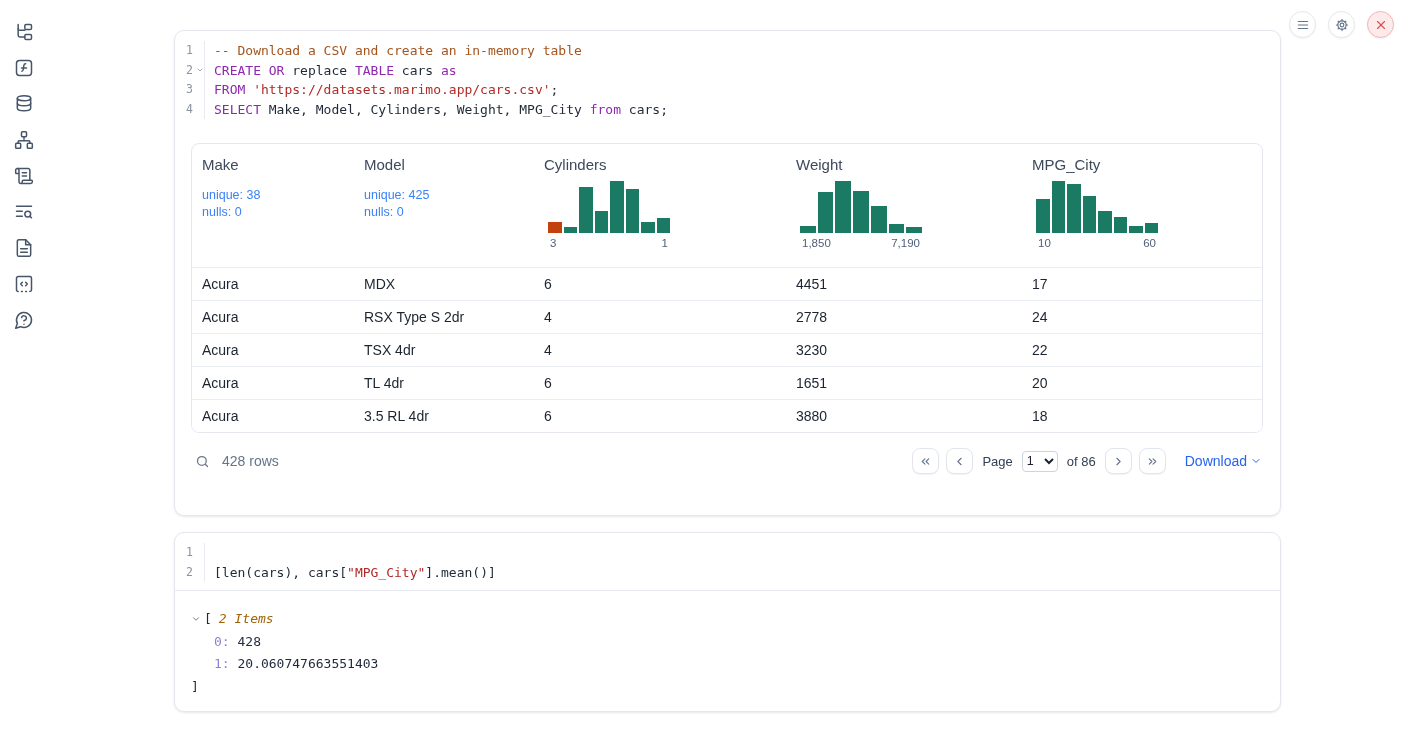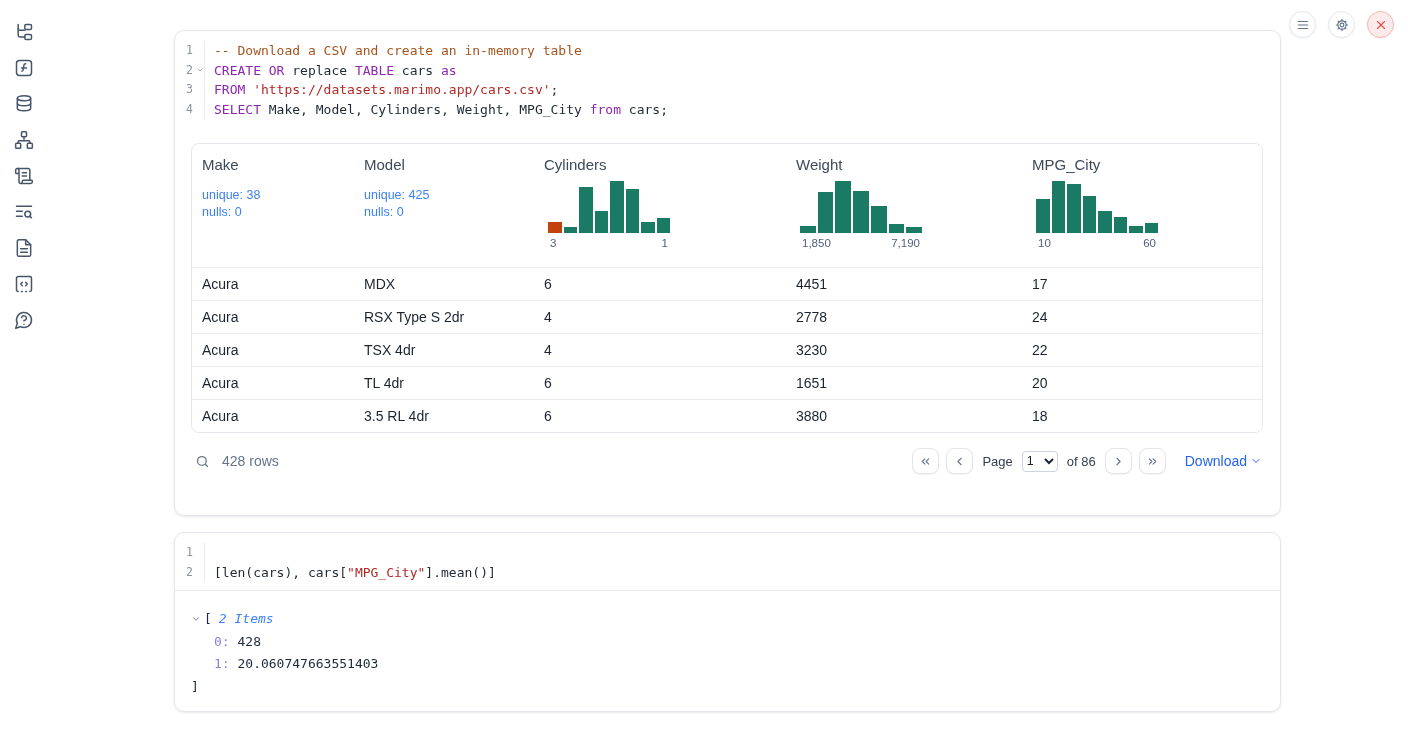--- a/index.html
+++ b/index.html
@@ -69,21 +69,21 @@
   .page-select{height:21px;min-width:36px;border:1px solid #ccd4de;border-radius:4px;font-size:12.5px;color:#1b2430;background:#fff;font-family:"Liberation Sans",sans-serif;}
   .download{margin-left:12px;display:flex;align-items:center;gap:3px;color:var(--link-blue);font-size:14px;cursor:pointer;background:none;border:none;font-family:"Liberation Sans",sans-serif;}
   .download svg{width:12px;height:12px;stroke:currentColor;fill:none;stroke-width:2;stroke-linecap:round;stroke-linejoin:round;}
 
   
   .py-divider{border-top:1px solid #e7eaf0;}
   .py-output{padding:17px 16px 0 16px;font-family:"DejaVu Sans Mono",monospace;font-size:13px;color:#1e293b;line-height:22.5px;}
   .tree-head{display:flex;align-items:center;gap:2px;}
   .tree-head .tchev{color:#64748b;margin-right:1px;cursor:pointer;}
   .tree-head .tchev svg{width:10px;height:10px;stroke:currentColor;fill:none;stroke-width:2.2;stroke-linecap:round;stroke-linejoin:round;}
-  .items-label{color:#3b82f6;font-style:italic;margin-left:5px;}
+  .items-label{color:#a16207;font-style:italic;margin-left:5px;}
   .tree-entry{padding-left:23px;}
   .idx{color:var(--index-purple);}
 </style>
 </head>
 <body>
 
 <nav class="rail">
   <button title="">
     <span>
         <svg viewBox="0 0 24 24">

